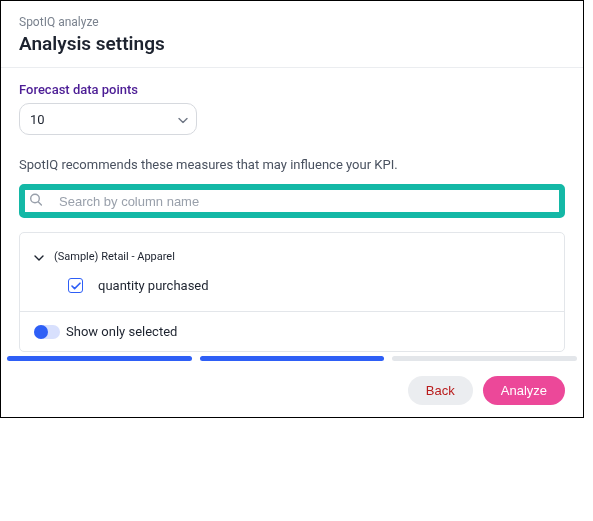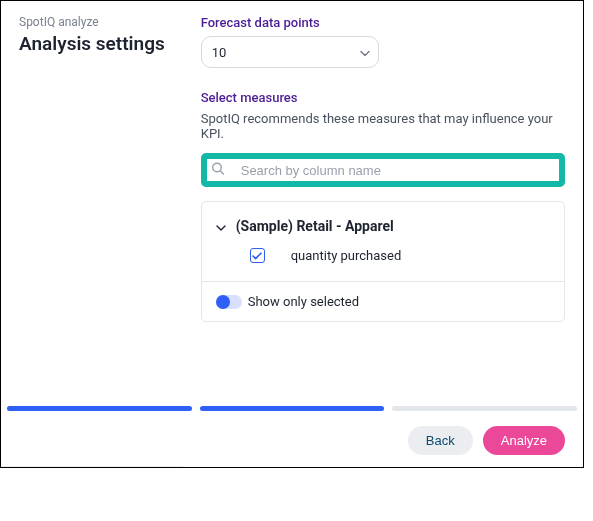--- a/index.html
+++ b/index.html
@@ -11,25 +11,26 @@
       font-family: -apple-system, BlinkMacSystemFont, "Segoe UI", Roboto, Helvetica, Arial, sans-serif;
       background: #fff;
       color: #1d232f;
       font-size: 13px;
       width: 593px;
       height: 521px;
       position: relative;
     }
     .modal {
       width: 584px;
-      height: 468px;
+      height: 418px;
       border: 1px solid #000;
       background: #fff;
       position: relative;
       display: flex;
+      flex-direction: column;
     }
     .header {
       padding: 14px 18px 12px 18px;
       border-bottom: 1px solid #ebedf0;
     }
     .eyebrow {
       font-size: 12px;
       color: #7a828e;
       margin-bottom: 3px;
     }
@@ -117,28 +118,28 @@
     .group-header {
       display: flex;
       align-items: center;
       gap: 10px;
       cursor: pointer;
     }
     .group-chevron {
       color: #1d232f;
     }
     .group-title {
-      font-size: 14px;
-      font-weight: 700;
+      font-size: 11px;
+      font-weight: 400;
       color: #1d232f;
     }
     .measure-item {
       display: flex;
       align-items: center;
-      gap: 26px;
+      gap: 15px;
       margin-top: 14px;
       padding-left: 34px;
     }
     .checkbox {
       width: 15px;
       height: 15px;
       border: 1.5px solid #2e5ff6;
       border-radius: 3px;
       display: flex;
       align-items: center;
@@ -216,21 +217,21 @@
     .btn {
       border: none;
       border-radius: 16px;
       padding: 7px 18px;
       font-size: 13px;
       font-weight: 500;
       cursor: pointer;
     }
     .btn-secondary {
       background: #ebedf0;
-      color: #0c4a6e;
+      color: #b91c1c;
     }
     .btn-primary {
       background: #ec4899;
       color: #fff;
     }
   </style>
 </head>
 <body>
 
 <div class="modal">
@@ -246,21 +247,20 @@
         <span>10</span>
       </div>
       <span class="select-chevron">
         <svg width="10" height="6" viewBox="0 0 10 6" fill="none">
           <path d="M1 1L5 5L9 1" stroke="currentColor" stroke-width="1.4" stroke-linecap="round" stroke-linejoin="round"></path>
         </svg>
       </span>
     </div>
 
     <div class="section">
-      <div class="field-label">Select measures</div>
       <div class="subtext">SpotIQ recommends these measures that may influence your KPI.</div>
 
       <div class="search-wrap">
         <span class="search-icon">
           <svg width="14" height="14" viewBox="0 0 14 14" fill="none">
             <circle cx="6" cy="6" r="4.3" stroke="currentColor" stroke-width="1.4"></circle>
             <line x1="9.4" y1="9.4" x2="12.4" y2="12.4" stroke="currentColor" stroke-width="1.4" stroke-linecap="round"></line>
           </svg>
         </span>
         <input class="search-input" type="text" placeholder="Search by column name" style="">

